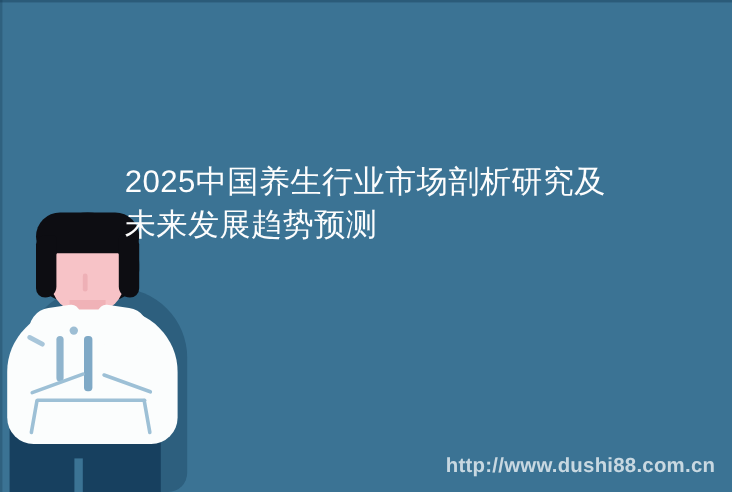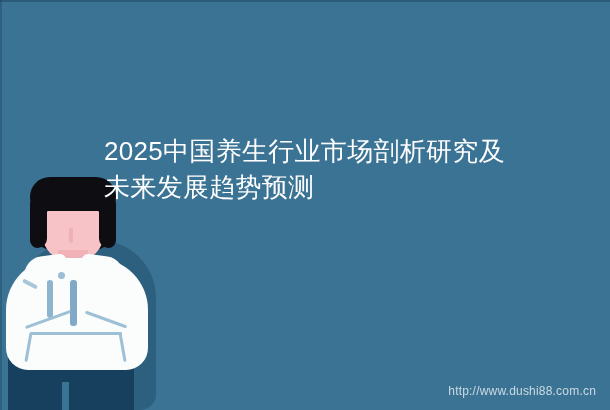--- a/index.html
+++ b/index.html
@@ -259,23 +259,23 @@
     font-weight: 400;
     white-space: pre-wrap;
   }
 
   
   .watermark {
     position: absolute;
     right: 14px;
     bottom: 12px;
     color: rgba(255,255,255,0.72);
-    font-size: 12px;
+    font-size: 17px;
     letter-spacing: 0.2px;
-    font-weight: 400;
+    font-weight: 700;
   }
 </style>
 </head>
 <body>
 
 <div id="screenshot">
 
   <div class="edge-top"></div>
   <div class="edge-left"></div>
 

